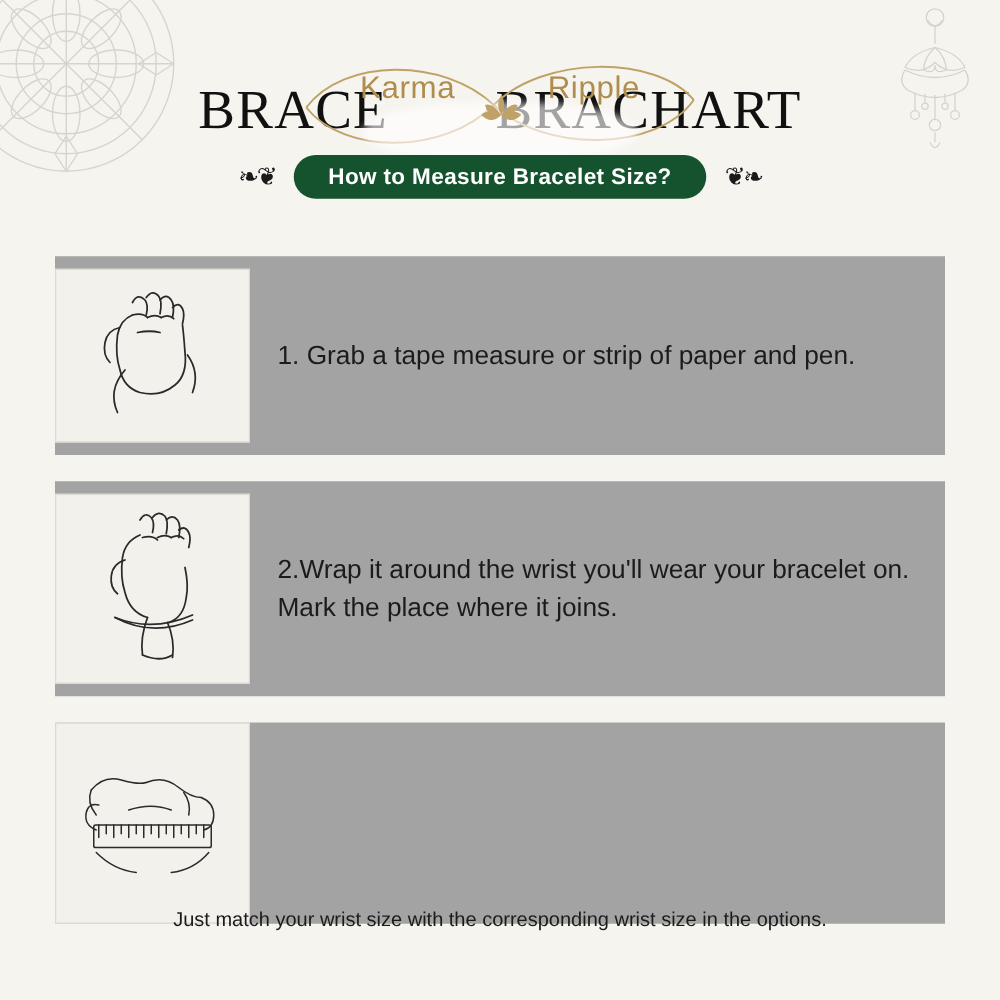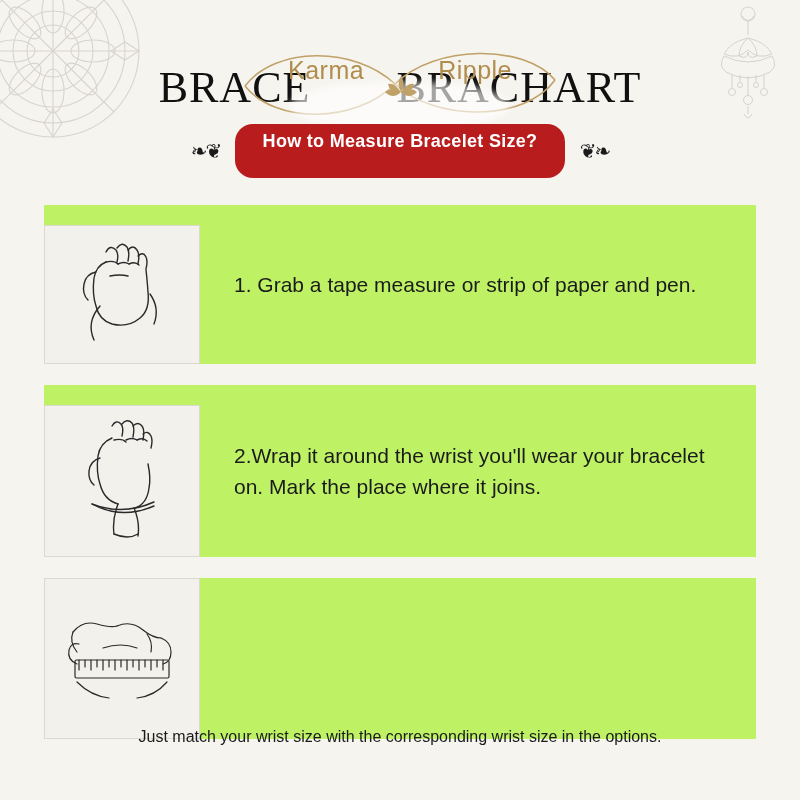--- a/index.html
+++ b/index.html
@@ -93,23 +93,23 @@
   
   .subtitle-wrap {
     position: absolute;
     top: 124px;
     left: 0;
     width: 800px;
     text-align: center;
   }
   .subtitle-pill {
     display: inline-block;
-    background: #b91c1c;
+    background: #14532d;
     color: #fff;
-    padding: 7px 28px 26px;
+    padding: 7px 28px 7px;
     border-radius: 18px;
     font-size: 18px;
     font-weight: bold;
     letter-spacing: 0.3px;
     vertical-align: middle;
   }
   .flourish {
     display: inline-block;
     vertical-align: middle;
     color: #1a1a1a;
@@ -121,24 +121,23 @@
 
   
   .steps {
     position: absolute;
     top: 205px;
     left: 44px;
     width: 712px;
   }
   .step {
     display: flex;
-    align-items: flex-end;
+    align-items: center;
     margin-bottom: 21px;
-    background: #bef264;
-    gap: 12px;
+    background: #a3a3a3;
   }
   .step .thumb {
     width: 156px;
     flex: 0 0 156px;
     background: #f3f1ec;
     border: 1px solid #ddd9d0;
     box-sizing: border-box;
     display: flex;
     align-items: center;
     justify-content: center;

